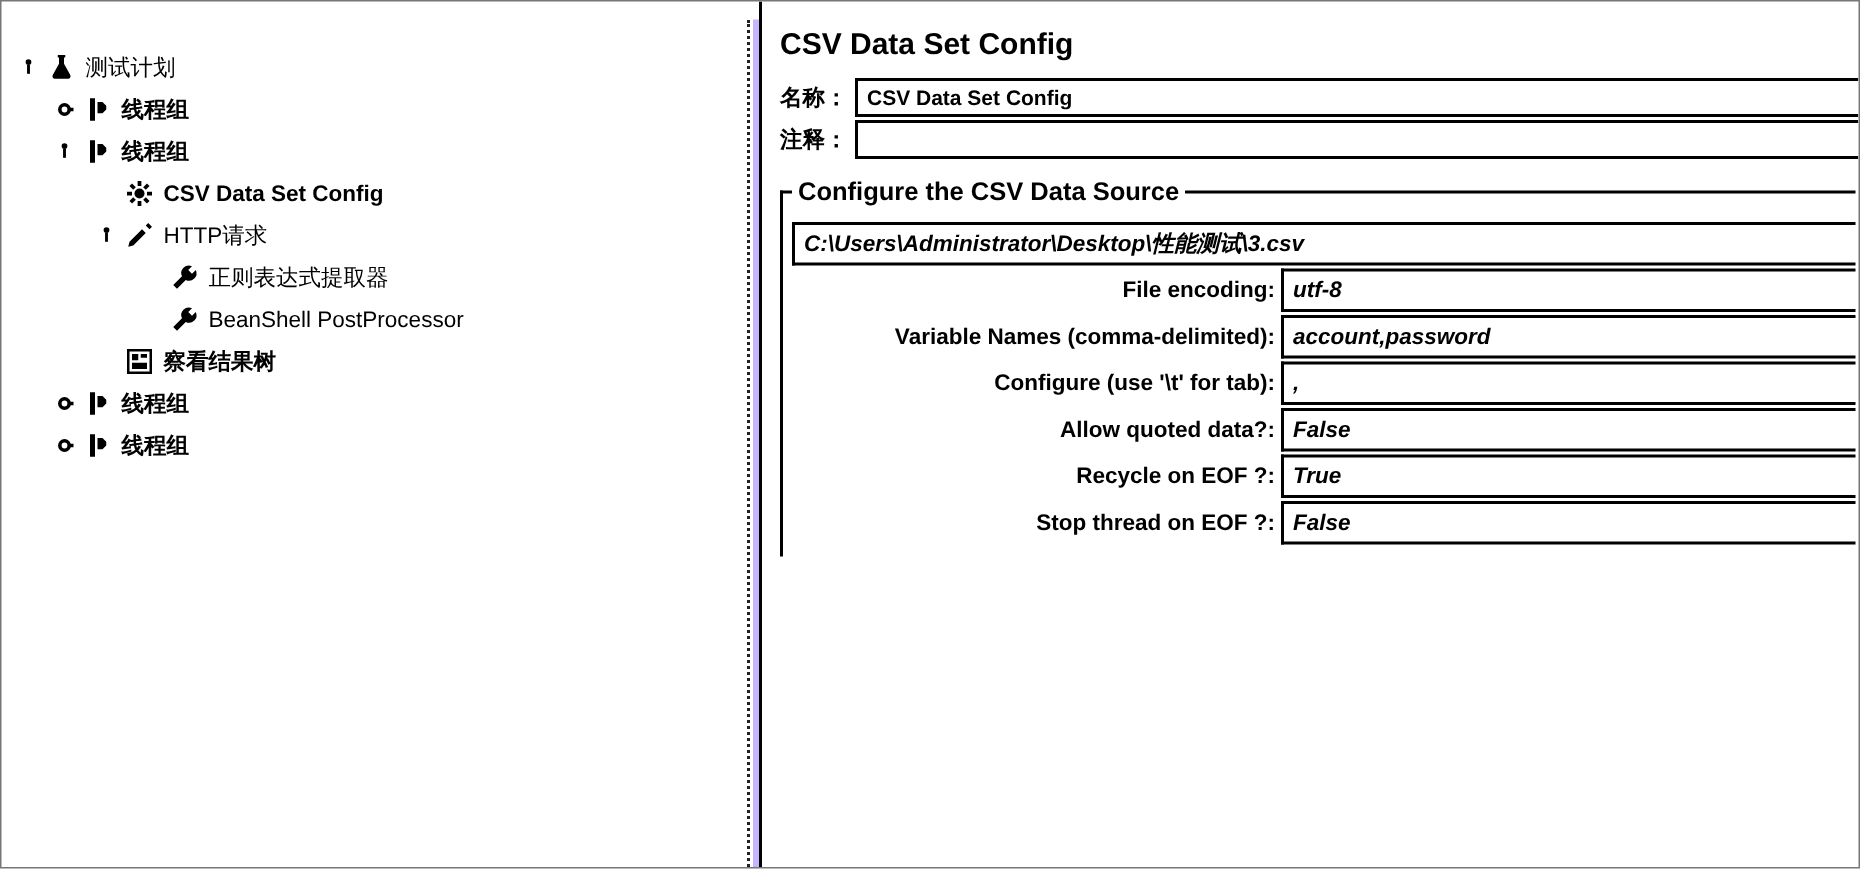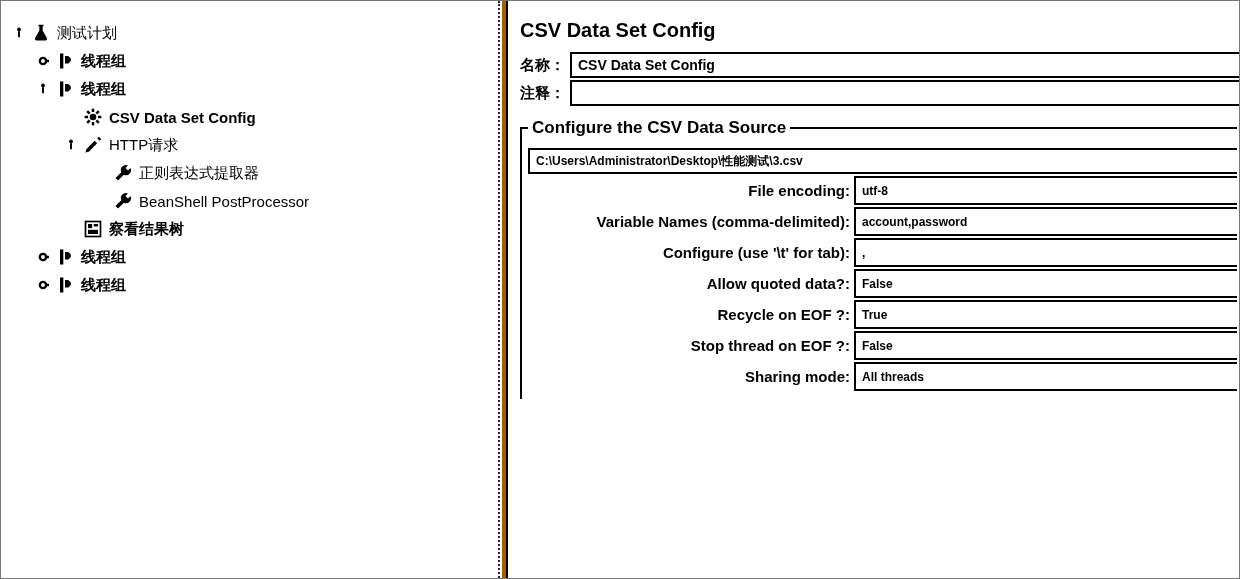--- a/index.html
+++ b/index.html
@@ -8,24 +8,25 @@
     font-family: Arial, sans-serif;
     font-size: 14px;
     background: #fff;
     display: flex;
     width: 1240px;
     height: 579px;
     border: 1px solid #777;
   }
   .left-panel {
     width: 505px;
-    border-right: 4px solid #a16207;
+    border-right: 4px solid #c4b5fd;
     padding: 18px 6px 6px 12px;
     overflow: hidden;
     position: relative;
+    margin-top: 12px;
   }
   .right-panel {
     flex: 1;
     padding: 12px 0 8px 10px;
     overflow: hidden;
     border-left: 2px solid #000;
   }
   .tree-node {
     display: flex;
     align-items: center;
@@ -113,21 +114,22 @@
     font-size: 15px;
     padding: 6px 4px 6px 0;
     white-space: nowrap;
   }
   .config-value {
     flex: 1;
     border: 2px solid #000;
     border-right: none;
     padding: 4px 6px;
     font-weight: 900;
-    font-size: 12px;
+    font-size: 15px;
+    font-style: italic;
   }
   .dotted-divider {
     position: absolute;
     right: 2px;
     top: 0;
     bottom: 0;
     width: 0;
     border-right: 2px dotted #222;
   }
 </style>
@@ -318,18 +320,14 @@
       <input class="config-value" value="False" style="">
     </div>
     <div class="config-row">
       <div class="config-label">Recycle on EOF ?:</div>
       <input class="config-value" value="True" style="">
     </div>
     <div class="config-row">
       <div class="config-label">Stop thread on EOF ?:</div>
       <input class="config-value" value="False" style="">
     </div>
-    <div class="config-row">
-      <div class="config-label">Sharing mode:</div>
-      <input class="config-value" value="All threads" style="">
-    </div>
   </fieldset>
 </div>
 
 </body></html>

